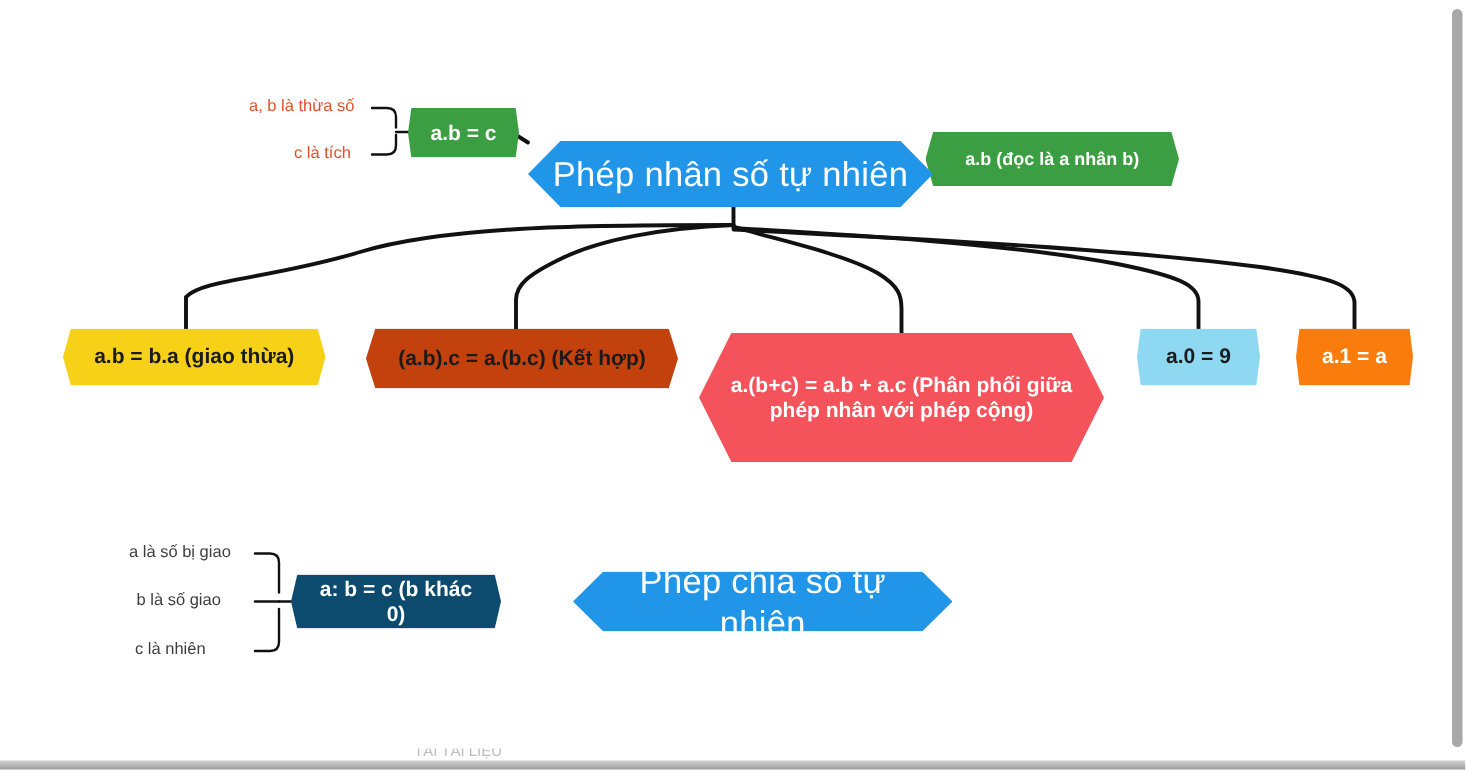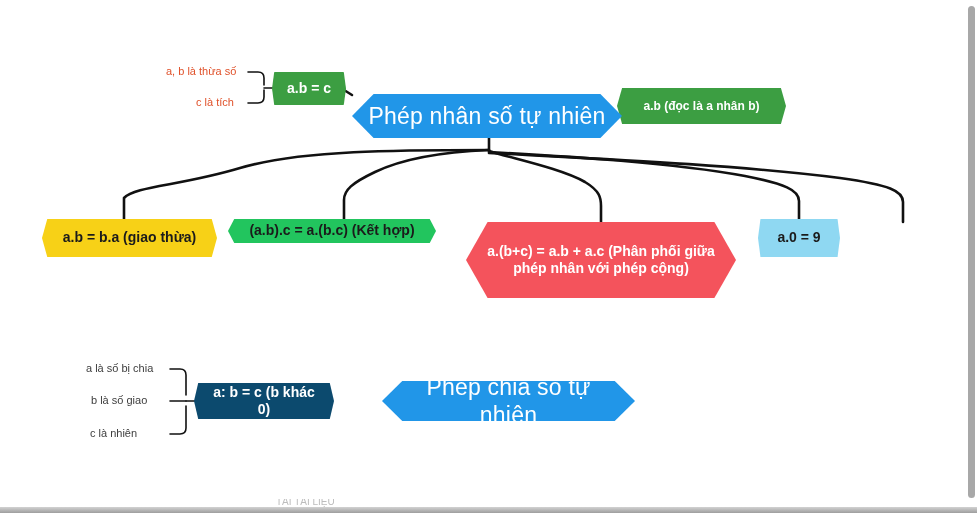--- a/index.html
+++ b/index.html
@@ -163,30 +163,31 @@
   <div class="leaf-label warm" style="left:196px; top:96px;">c là tích</div>
 
   <div class="node soft formula-node" style="left:272px; top:72px; width:74px; height:33px; background:#3c9e42; font-size:14px;">a.b = c</div>
 
   <div class="node soft formula-node" style="left:617px; top:48px; width:169px; height:36px; background:#3c9e42; font-size:12px;margin-top:40px;">a.b (đọc là a nhân b)</div>
 
   <div class="node wide-hex title-node" style="left:352px; top:94px; width:270px; height:44px; background:#2196e8;">Phép nhân số tự nhiên</div>
 
   <div class="node soft formula-node dark-text" style="left:42px; top:219px; width:175px; height:38px; background:#f7d117;">a.b = b.a (giao thừa)</div>
 
-  <div class="node soft formula-node dark-text" style="left:228px; top:219px; width:208px; height:24px; background:#22c55e;">(a.b).c = a.(b.c) (Kết hợp)</div>
-
-  <div class="node wide-hex formula-node" style="left:466px; top:222px; width:270px; height:76px; background:#f4535c; font-size:14px;">a.(b+c) = a.b + a.c (Phân phối giữa phép nhân với phép cộng)</div>
+  <div class="node soft formula-node dark-text" style="left:244px; top:219px; width:208px; height:40px; background:#c2410c;">(a.b).c = a.(b.c) (Kết hợp)</div>
+
+  <div class="node wide-hex formula-node" style="left:466px; top:222px; width:270px; height:86px; background:#f4535c; font-size:14px;">a.(b+c) = a.b + a.c (Phân phối giữa phép nhân với phép cộng)</div>
 
   <div class="node soft formula-node dark-text" style="left:758px; top:219px; width:82px; height:38px; background:#8fd8f2;">a.0 = 9</div>
 
+  <div class="node soft formula-node" style="left:864px; top:219px; width:78px; height:38px; background:#f97c0c;">a.1 = a</div>
 
   <div class="watermark" style="left:464px; top:249px; font-size:30px; transform:rotate(-10deg);">ay.com</div>
 
-  <div class="leaf-label cool" style="left:86px; top:362px;">a là số bị chia</div>
+  <div class="leaf-label cool" style="left:86px; top:362px;">a là số bị giao</div>
   <div class="leaf-label cool" style="left:91px; top:394px;">b là số giao</div>
   <div class="leaf-label cool" style="left:90px; top:427px;">c là nhiên</div>
 
   <div class="node soft formula-node" style="left:194px; top:383px; width:140px; height:36px; background:#0c4a6e; font-size:14px;">a: b = c (b khác 0)</div>
 
   <div class="node wide-hex title-node" style="left:382px; top:381px; width:253px; height:40px; background:#2196e8;">Phép chia số tự nhiên</div>
 
   <div class="bottom-strip">
     <span style="left:276px;">TẢI TÀI LIỆU</span>
     <span style="left:578px;margin-top:44px;">XEM THÊM</span>

